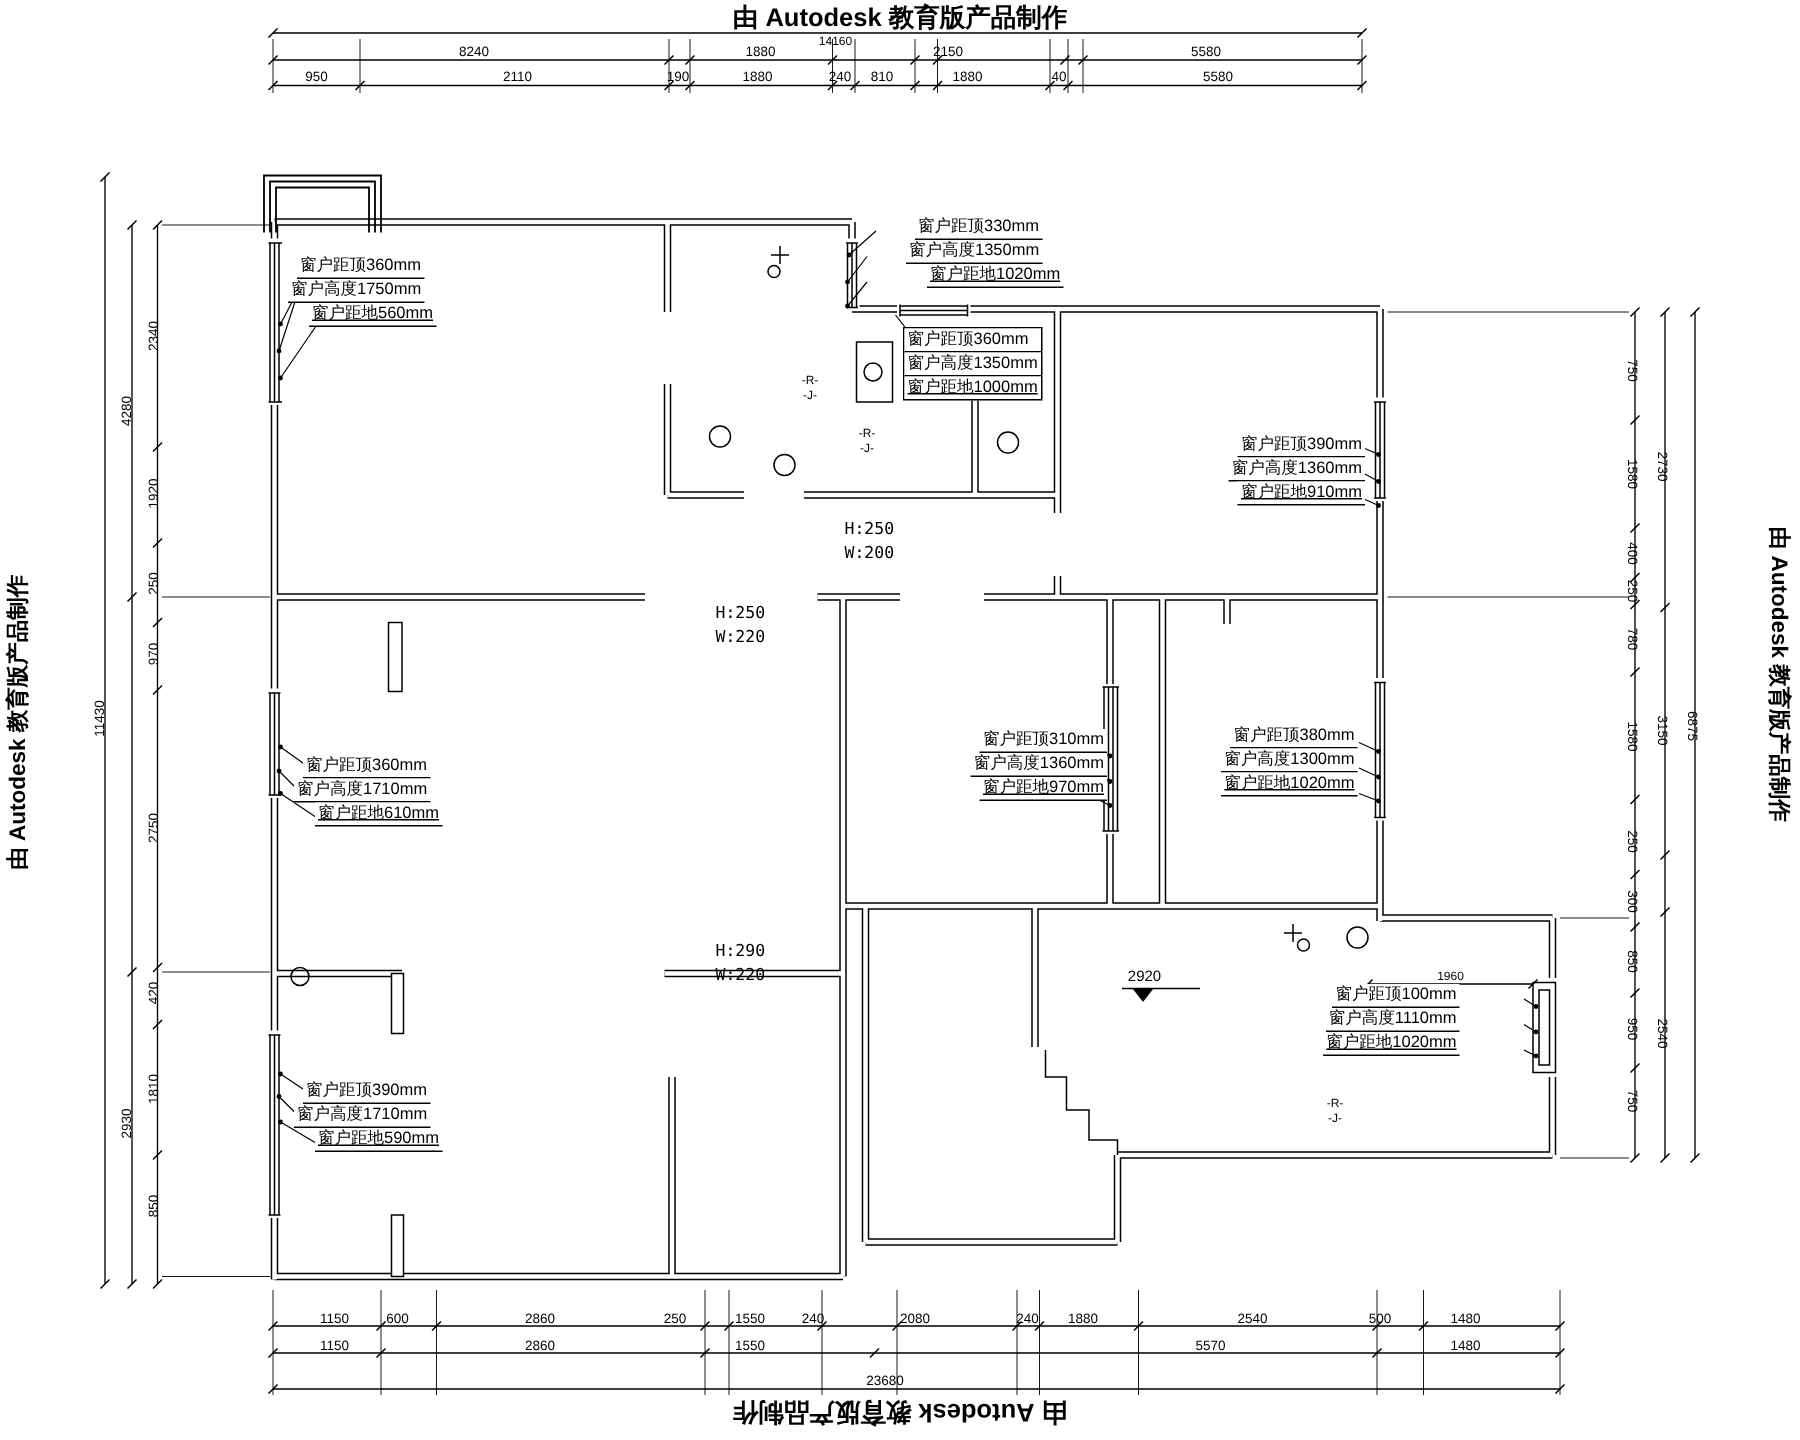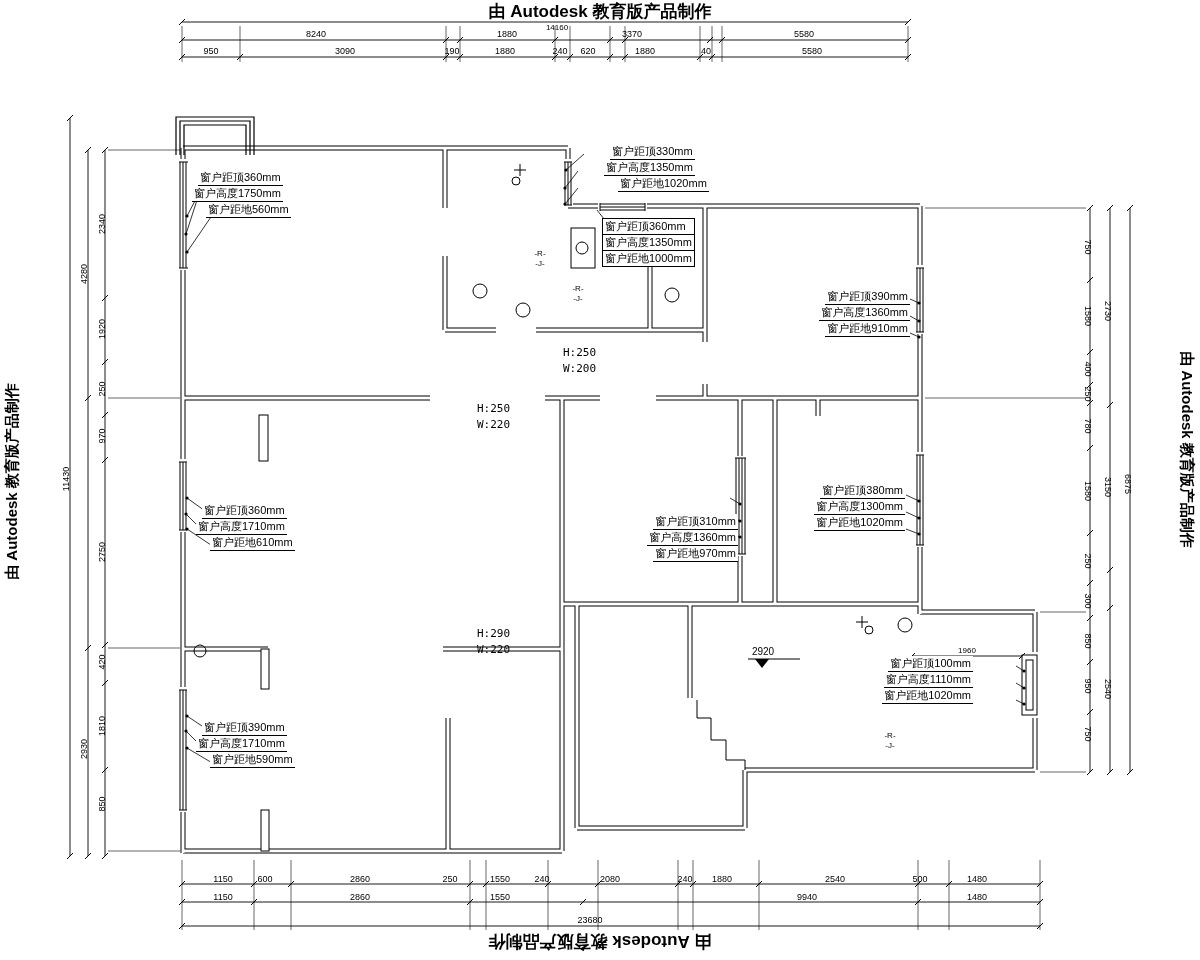--- a/index.html
+++ b/index.html
@@ -12,21 +12,21 @@
   .wm-left{left:-138px;top:472px;width:300px;text-align:center;transform:rotate(-90deg);font-size:15px;}
   .wm-right{left:1036px;top:440px;width:300px;text-align:center;transform:rotate(90deg);font-size:15px;}
   .dim{position:absolute;font:9px "Liberation Sans",sans-serif;width:44px;text-align:center;white-space:nowrap;}
   .v-l{transform:rotate(-90deg);}
   .v-r{transform:rotate(90deg);}
   .tiny{font-size:8px;}
   .wlabel{position:absolute;display:flex;flex-direction:column;font:11px "Liberation Sans",sans-serif;}
   .wlabel .ln{align-self:flex-start;border-bottom:1px solid #000;background:#fff;
               padding:0 2px;line-height:15px;white-space:nowrap;}
   .wlabel .ln:nth-child(1){margin-left:6px;}
-  .wlabel .ln:nth-child(3){margin-left:14px;}
+  .wlabel .ln:nth-child(3){margin-left:14px;text-decoration:underline;}
   .wlabel.right .ln{align-self:flex-end;margin-left:0;}
   .wlabel.boxed{border:1px solid #000;background:#fff;}
   .wlabel.boxed .ln{align-self:stretch;margin:0;border-bottom:1px solid #000;}
   .wlabel.boxed .ln:last-child{border-bottom:none;}
   .beam{position:absolute;font:11px "DejaVu Sans Mono",monospace;line-height:16px;white-space:pre;}
   .mark{position:absolute;font:8px "Liberation Sans",sans-serif;line-height:10px;text-align:center;width:24px;}
   .elev{position:absolute;font:10px "Liberation Sans",sans-serif;width:44px;text-align:center;}
 </style>
 </head>
 <body>
@@ -222,21 +222,21 @@
   <div class="wlabel right" style="left:815px;top:289px;width:95px">
     <span class="ln">窗户距顶390mm</span>
     <span class="ln">窗户高度1360mm</span>
     <span class="ln">窗户距地910mm</span>
   </div>
   <div class="wlabel" style="left:196px;top:503px">
     <span class="ln">窗户距顶360mm</span>
     <span class="ln">窗户高度1710mm</span>
     <span class="ln">窗户距地610mm</span>
   </div>
-  <div class="wlabel right" style="left:643px;top:514px;width:95px">
+  <div class="wlabel right" style="left:643px;top:486px;width:95px">
     <span class="ln">窗户距顶310mm</span>
     <span class="ln">窗户高度1360mm</span>
     <span class="ln">窗户距地970mm</span>
   </div>
   <div class="wlabel right" style="left:808px;top:483px;width:97px">
     <span class="ln">窗户距顶380mm</span>
     <span class="ln">窗户高度1300mm</span>
     <span class="ln">窗户距地1020mm</span>
   </div>
   <div class="wlabel" style="left:196px;top:720px">
@@ -257,48 +257,48 @@
   <div class="elev" style="left:741px;top:646px">2920</div>
   <div class="dim tiny" style="left:945px;top:646px">1960</div>
 
   <div class="mark" style="left:528px;top:249px"><span>-R-</span><br><span>-J-</span></div>
   <div class="mark" style="left:566px;top:284px"><span>-R-</span><br><span>-J-</span></div>
   <div class="mark" style="left:878px;top:731px"><span>-R-</span><br><span>-J-</span></div>
 
   <span class="dim tiny" style="left:535px;top:23px">14160</span>
   <span class="dim" style="left:294px;top:29px">8240</span>
   <span class="dim" style="left:485px;top:29px">1880</span>
-  <span class="dim" style="left:610px;top:29px">3370</span>
+  <span class="dim" style="left:610px;top:29px">2150</span>
   <span class="dim" style="left:782px;top:29px">5580</span>
   <span class="dim" style="left:189px;top:46px">950</span>
-  <span class="dim" style="left:323px;top:46px">3090</span>
+  <span class="dim" style="left:323px;top:46px">2110</span>
   <span class="dim" style="left:430px;top:46px">190</span>
   <span class="dim" style="left:483px;top:46px">1880</span>
   <span class="dim" style="left:538px;top:46px">240</span>
-  <span class="dim" style="left:566px;top:46px">620</span>
+  <span class="dim" style="left:566px;top:46px">810</span>
   <span class="dim" style="left:623px;top:46px">1880</span>
   <span class="dim" style="left:684px;top:46px">40</span>
   <span class="dim" style="left:790px;top:46px">5580</span>
 
   <span class="dim" style="left:201px;top:874px">1150</span>
   <span class="dim" style="left:243px;top:874px">600</span>
   <span class="dim" style="left:338px;top:874px">2860</span>
   <span class="dim" style="left:428px;top:874px">250</span>
   <span class="dim" style="left:478px;top:874px">1550</span>
   <span class="dim" style="left:520px;top:874px">240</span>
   <span class="dim" style="left:588px;top:874px">2080</span>
   <span class="dim" style="left:663px;top:874px">240</span>
   <span class="dim" style="left:700px;top:874px">1880</span>
   <span class="dim" style="left:813px;top:874px">2540</span>
   <span class="dim" style="left:898px;top:874px">500</span>
   <span class="dim" style="left:955px;top:874px">1480</span>
   <span class="dim" style="left:201px;top:892px">1150</span>
   <span class="dim" style="left:338px;top:892px">2860</span>
   <span class="dim" style="left:478px;top:892px">1550</span>
-  <span class="dim" style="left:785px;top:892px">9940</span>
+  <span class="dim" style="left:785px;top:892px">5570</span>
   <span class="dim" style="left:955px;top:892px">1480</span>
   <span class="dim" style="left:568px;top:915px">23680</span>
 
   <span class="dim v-l" style="left:80px;top:219px">2340</span>
   <span class="dim v-l" style="left:80px;top:324px">1920</span>
   <span class="dim v-l" style="left:80px;top:384px">250</span>
   <span class="dim v-l" style="left:80px;top:431px">970</span>
   <span class="dim v-l" style="left:80px;top:547px">2750</span>
   <span class="dim v-l" style="left:80px;top:657px">420</span>
   <span class="dim v-l" style="left:80px;top:721px">1810</span>

